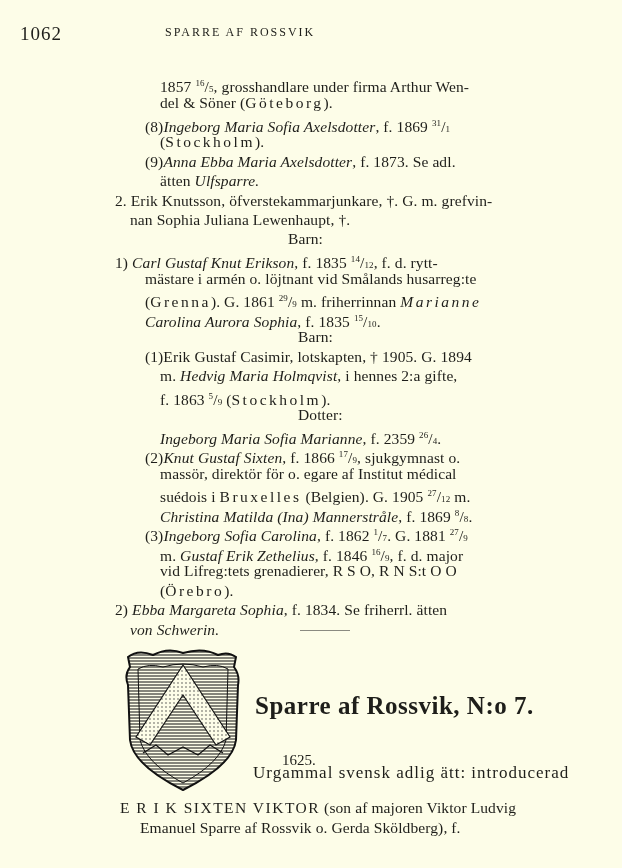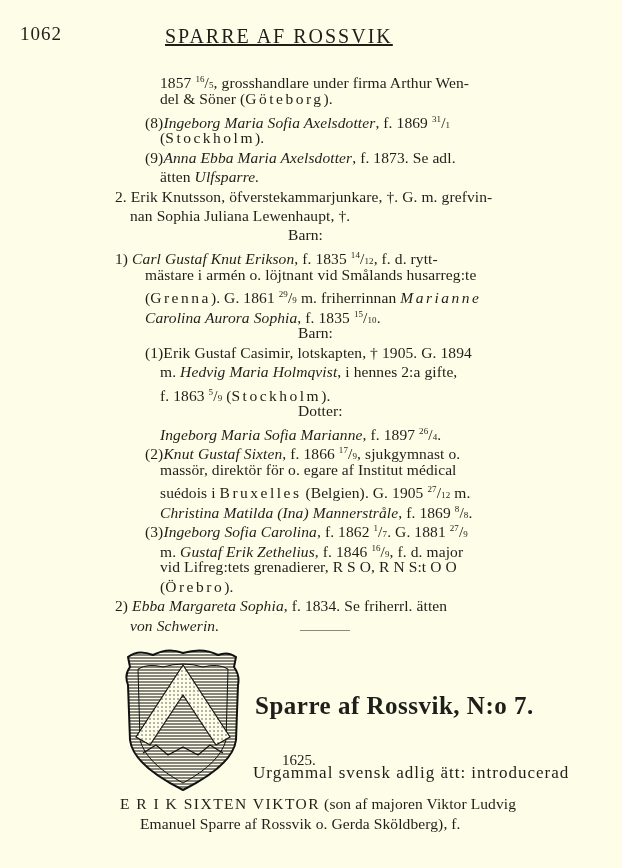--- a/index.html
+++ b/index.html
@@ -4,23 +4,23 @@
 <style>
   html, body { margin: 0; padding: 0; }
   body {
     width: 622px; height: 868px; overflow: hidden;
     background: #fdfde8;
     font-family: "Liberation Serif", "DejaVu Serif", serif;
     color: #1e1e1a;
     position: relative;
   }
   .page { position: absolute; left: 0; top: 0; width: 622px; height: 708px; }
-  .line { position: absolute; white-space: nowrap; font-size: 15.5px; line-height: 18px; letter-spacing: 0.1px; }
+  .line { position: absolute; white-space: nowrap; font-size: 15.5px; line-height: 26px; letter-spacing: 0.1px; }
   .hdr-num { position: absolute; left: 20px; top: 23px; font-size: 19px; letter-spacing: 1px; }
-  .hdr-title { position: absolute; left: 165px; top: 25px; font-size: 20px; letter-spacing: 2px; text-decoration: underline; }
+  .hdr-title { position: absolute; left: 165px; top: 25px; font-size: 12px; letter-spacing: 2px; }
   .i { font-style: italic; }
   .sp { letter-spacing: 2.5px; }
   .sup { font-size: 9px; vertical-align: 6px; }
   .sub { font-size: 9px; }
   .rule { position: absolute; left: 300px; top: 630px; width: 50px; border-top: 1px solid #8a8a80; }
   .shield { position: absolute; left: 108px; top: 645px; width: 150px; height: 150px; }
   .fam-top { position: absolute; left: 340px; top: 662px; font-size: 22px; }
   .fam-title { position: absolute; left: 255px; top: 692px; font-size: 25px; font-weight: bold; letter-spacing: 0.5px; }
   .fam-note { position: absolute; left: 253px; top: 738px; font-size: 17px; letter-spacing: 1px; line-height: 13px; margin-top: 28px; }
   .fam-note2 { position: absolute; left: 238px; top: 752px; font-size: 15px; margin-left: 44px; }
@@ -44,21 +44,21 @@
       <div class="line" style="left: 288px; top: 226px;"><span>Barn:</span></div>
       <div class="line" style="left: 115px; top: 246px;"><span>1) </span><span class="i">Carl  Gustaf  Knut  Erikson</span><span>, f. 1835 </span><span class="sup">14</span><span>/</span><span class="sub">12</span><span>, f. d. rytt-</span></div>
       <div class="line" style="left: 145px; top: 266px;"><span>mästare  i  armén  o.  löjtnant vid Smålands husarreg:te</span></div>
       <div class="line" style="left: 145px; top: 285px;"><span>(</span><span class="sp">Grenna</span><span>).  G. 1861 </span><span class="sup">29</span><span>/</span><span class="sub">9</span><span> m. friherrinnan </span><span class="i sp">Marianne</span></div>
       <div class="line" style="left: 145px; top: 305px;"><span class="i">Carolina  Aurora  Sophia</span><span>, f. 1835 </span><span class="sup">15</span><span>/</span><span class="sub">10</span><span>.</span></div>
       <div class="line" style="left: 298px; top: 324px;"><span>Barn:</span></div>
       <div class="line" style="left: 145px; top: 344px;"><span>(1)Erik Gustaf Casimir, lotskapten, † 1905.  G. 1894</span></div>
       <div class="line" style="left: 160px; top: 363px;"><span>m. </span><span class="i">Hedvig  Maria  Holmqvist</span><span>, i hennes 2:a gifte,</span></div>
       <div class="line" style="left: 160px; top: 383px;"><span>f. 1863 </span><span class="sup">5</span><span>/</span><span class="sub">9</span><span> (</span><span class="sp">Stockholm</span><span>).</span></div>
       <div class="line" style="left: 298px; top: 402px;"><span>Dotter:</span></div>
-      <div class="line" style="left: 160px; top: 422px;"><span class="i">Ingeborg  Maria  Sofia  Marianne</span><span>, f. 1897 </span><span class="sup">26</span><span>/</span><span class="sub">4</span><span>.</span></div>
+      <div class="line" style="left: 160px; top: 422px;"><span class="i">Ingeborg  Maria  Sofia  Marianne</span><span>, f. 2359 </span><span class="sup">26</span><span>/</span><span class="sub">4</span><span>.</span></div>
       <div class="line" style="left: 145px; top: 441px;"><span>(2)</span><span class="i">Knut  Gustaf  Sixten</span><span>, f. 1866 </span><span class="sup">17</span><span>/</span><span class="sub">9</span><span>, sjukgymnast o.</span></div>
       <div class="line" style="left: 160px; top: 461px;"><span>massör,  direktör  för  o.  egare af Institut médical</span></div>
       <div class="line" style="left: 160px; top: 480px;"><span>suédois  i  </span><span class="sp">Bruxelles</span><span> (Belgien).   G. 1905 </span><span class="sup">27</span><span>/</span><span class="sub">12</span><span> m.</span></div>
       <div class="line" style="left: 160px; top: 500px;"><span class="i">Christina  Matilda  (Ina)  Mannerstråle</span><span>, f. 1869 </span><span class="sup">8</span><span>/</span><span class="sub">8</span><span>.</span></div>
       <div class="line" style="left: 145px; top: 519px;"><span>(3)</span><span class="i">Ingeborg  Sofia  Carolina</span><span>, f. 1862 </span><span class="sup">1</span><span>/</span><span class="sub">7</span><span>.   G. 1881 </span><span class="sup">27</span><span>/</span><span class="sub">9</span></div>
       <div class="line" style="left: 160px; top: 539px;"><span>m. </span><span class="i">Gustaf  Erik  Zethelius</span><span>, f. 1846 </span><span class="sup">16</span><span>/</span><span class="sub">9</span><span>, f. d. major</span></div>
       <div class="line" style="left: 160px; top: 558px;"><span>vid    Lifreg:tets    grenadierer,    R S O, R N S:t O O</span></div>
       <div class="line" style="left: 160px; top: 578px;"><span>(</span><span class="sp">Örebro</span><span>).</span></div>
       <div class="line" style="left: 115px; top: 597px;"><span>2) </span><span class="i">Ebba  Margareta  Sophia</span><span>, f. 1834.   Se friherrl. ätten</span></div>
       <div class="line" style="left: 130px; top: 617px;"><span class="i">von  Schwerin.</span></div>

